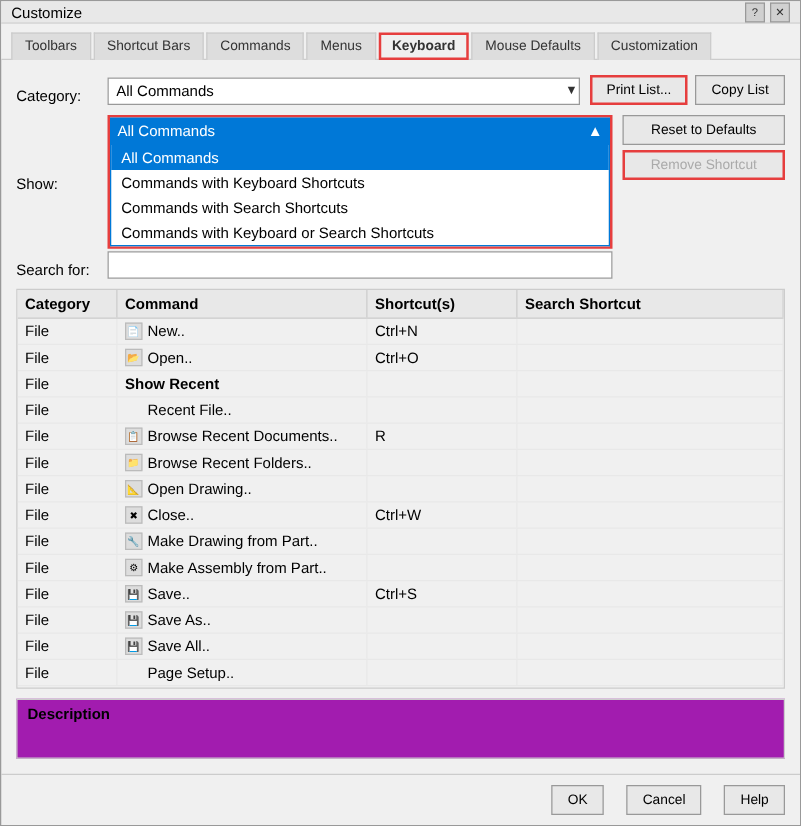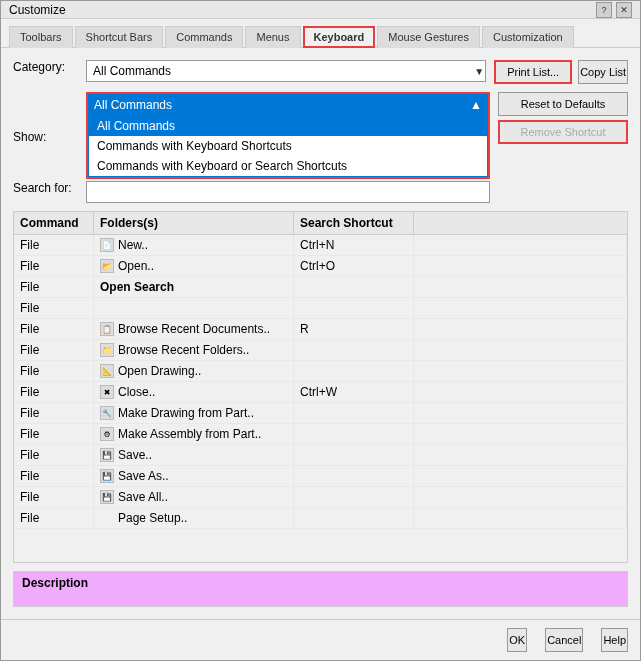--- a/index.html
+++ b/index.html
@@ -85,21 +85,21 @@
       flex: 1;
       padding: 12px;
       display: flex;
       flex-direction: column;
       gap: 8px;
       overflow: hidden;
     }
     
     .row {
       display: flex;
-      align-items: flex-start;
+      align-items: flex-end;
       gap: 8px;
     }
     
     .label {
       font-size: 12px;
       min-width: 65px;
     }
     
     .select-wrapper {
       position: relative;
@@ -128,21 +128,21 @@
       font-size: 10px;
       color: #333;
     }
     
     .buttons-right {
       display: flex;
       gap: 6px;
     }
     
     .btn {
-      padding: 3px 1px;
+      padding: 3px 12px;
       border: 1px solid #999;
       background: #e8e8e8;
       cursor: pointer;
       font-size: 11px;
       height: 24px;
       white-space: nowrap;
     }
     
     .btn.highlighted {
       border: 2px solid #e63e3e;
@@ -235,26 +235,26 @@
       background: #ddd;
       border: 1px solid #bbb;
       display: inline-flex;
       align-items: center;
       justify-content: center;
       font-size: 8px;
       flex-shrink: 0;
     }
     
     .description-bar {
-      height: 36px;
+      height: 48px;
       border-top: 1px solid #ccc;
       padding: 4px 8px;
       font-size: 12px;
       font-weight: bold;
-      background: #f0abfc;
+      background: #a21caf;
       border: 1px solid #ccc;
     }
     
     .footer {
       display: flex;
       justify-content: flex-end;
       gap: 18px;
       padding: 8px 12px;
       border-top: 1px solid #ccc;
     }
@@ -271,21 +271,21 @@
       <div class="title-btn">✕</div>
     </div>
   </div>
 
   <div class="tabs-bar">
     <div class="tab">Toolbars</div>
     <div class="tab">Shortcut Bars</div>
     <div class="tab">Commands</div>
     <div class="tab">Menus</div>
     <div class="tab active highlighted">Keyboard</div>
-    <div class="tab">Mouse Gestures</div>
+    <div class="tab">Mouse Defaults</div>
     <div class="tab">Customization</div>
   </div>
 
   <div class="content">
 
     <div class="row">
       <span class="label">Category:</span>
       <div class="select-wrapper">
         <select class="select-field">
           <option>All Commands</option>
@@ -306,42 +306,44 @@
           <div style="flex:1; position:relative;">
 
             <div style="border:2px solid #e63e3e;">
               <div style="background:#0078d7; color:white; padding:2px 6px; display:flex; justify-content:space-between; align-items:center; cursor:pointer; height:22px;">
                 <span>All Commands</span>
                 <span>▲</span>
               </div>
               <div style="border:1px solid #0078d7; border-top:none; background:white;">
                 <div class="dropdown-item selected">All Commands</div>
                 <div class="dropdown-item">Commands with Keyboard Shortcuts</div>
+                <div class="dropdown-item">Commands with Search Shortcuts</div>
                 <div class="dropdown-item">Commands with Keyboard or Search Shortcuts</div>
               </div>
             </div>
           </div>
         </div>
 
         <div class="row">
           <span class="label">Search for:</span>
           <input type="text" class="search-input" value="" style="">
         </div>
       </div>
 
       <div class="right-buttons-col">
         <button class="btn">Reset to Defaults</button>
         <button class="btn highlighted disabled">Remove Shortcut</button>
       </div>
     </div>
 
     <div class="table-container">
       <div class="table-header">
+        <div class="th">Category</div>
         <div class="th">Command</div>
-        <div class="th">Folders(s)</div>
+        <div class="th">Shortcut(s)</div>
         <div class="th">Search Shortcut</div>
       </div>
       <div class="table-body">
 
         <div class="table-row">
           <div class="td">File</div>
           <div class="td">
             <span class="cmd-icon">📄</span>New..
           </div>
           <div class="td">Ctrl+N</div>
@@ -352,27 +354,28 @@
           <div class="td">File</div>
           <div class="td">
             <span class="cmd-icon">📂</span>Open..
           </div>
           <div class="td">Ctrl+O</div>
           <div class="td"></div>
         </div>
 
         <div class="table-row">
           <div class="td">File</div>
-          <div class="td td-bold">Open Search</div>
-          <div class="td"></div>
-          <div class="td"></div>
-        </div>
-
-        <div class="table-row">
-          <div class="td">File</div>
+          <div class="td td-bold">Show Recent</div>
+          <div class="td"></div>
+          <div class="td"></div>
+        </div>
+
+        <div class="table-row">
+          <div class="td">File</div>
+          <div class="td" style="padding-left:24px;">Recent File..</div>
           <div class="td"></div>
           <div class="td"></div>
         </div>
 
         <div class="table-row">
           <div class="td">File</div>
           <div class="td">
             <span class="cmd-icon">📋</span>Browse Recent Documents..
           </div>
           <div class="td">R</div>
@@ -422,20 +425,21 @@
           </div>
           <div class="td"></div>
           <div class="td"></div>
         </div>
 
         <div class="table-row">
           <div class="td">File</div>
           <div class="td">
             <span class="cmd-icon">💾</span>Save..
           </div>
+          <div class="td">Ctrl+S</div>
           <div class="td"></div>
         </div>
 
         <div class="table-row">
           <div class="td">File</div>
           <div class="td">
             <span class="cmd-icon">💾</span>Save As..
           </div>
           <div class="td"></div>
           <div class="td"></div>

